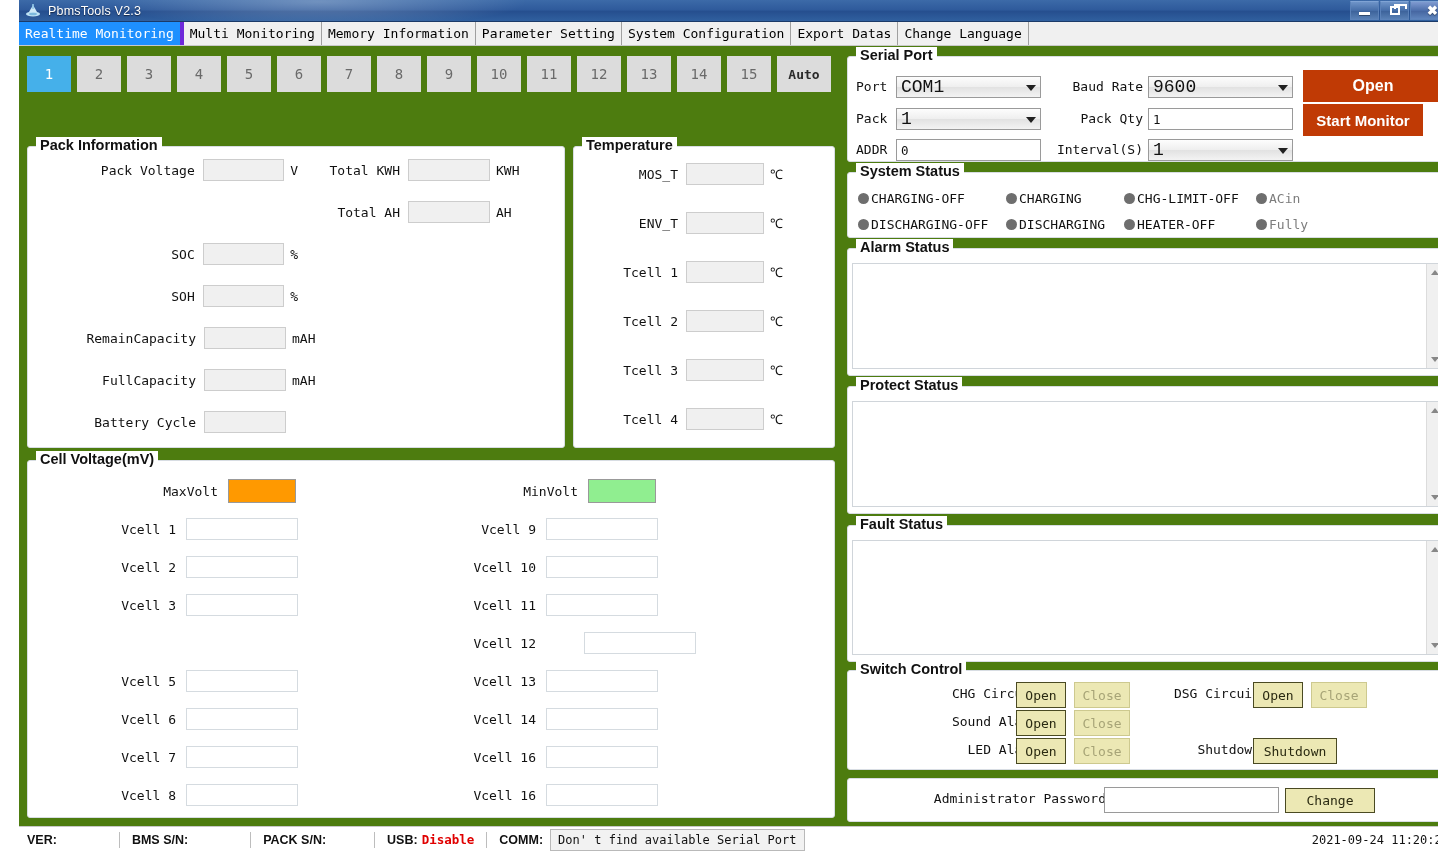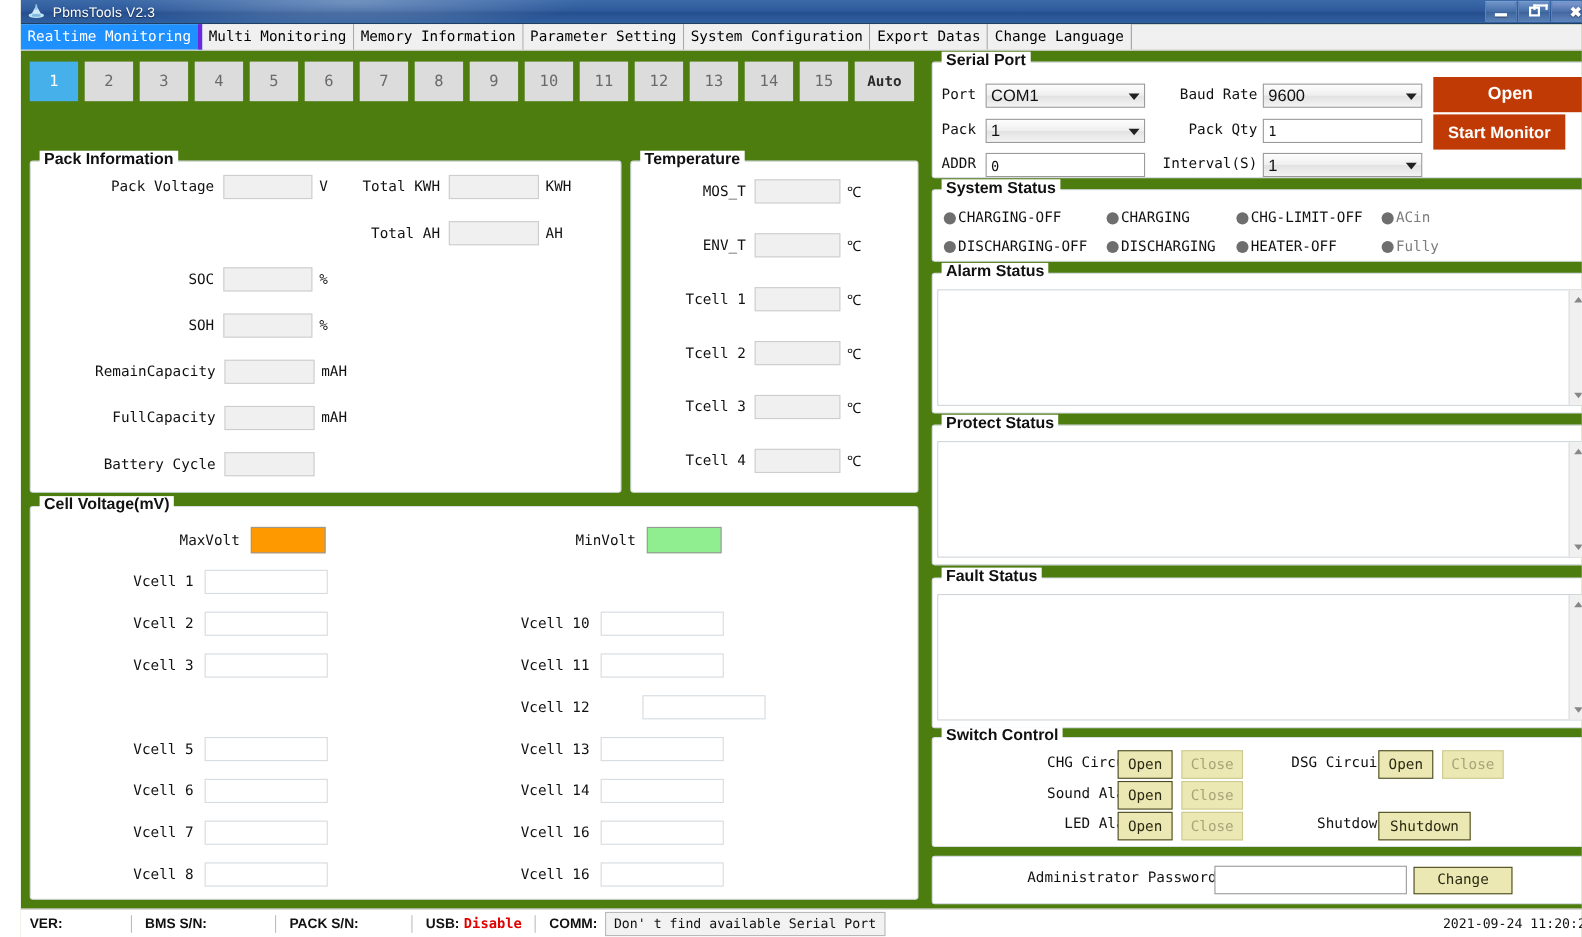--- a/index.html
+++ b/index.html
@@ -144,22 +144,22 @@
 
   
   .swatch { height: 24px; width: 68px; border: 1px solid #999; }
 
   
   .sel {
     position: relative;
     height: 22px;
     border: 1px solid #9a9a9a;
     background: linear-gradient(to bottom, #fdfdfd 0%, #efefef 48%, #e2e2e2 52%, #f3f3f3 100%);
-    font-family: Liberation Sans, sans-serif;
-    font-size: 15px; color: #111;
+    font-family: Liberation Mono, monospace;
+    font-size: 18px; color: #111;
     display: flex; align-items: center;
     padding-left: 4px;
   }
   .sel .arrow {
     position: absolute; right: 4px; top: 50%; margin-top: -2px;
     width: 0; height: 0;
     border-left: 5px solid transparent; border-right: 5px solid transparent;
     border-top: 6px solid #202020;
   }
   .txt {
@@ -417,20 +417,24 @@
     </div>
     <div class="row" style="left:0; top:285px;">
       <span class="lbl" style="width:148px;">Vcell 7</span>
       <span class="fld white" style="width:112px; margin-left:10px;"></span>
     </div>
     <div class="row" style="left:0; top:323px;">
       <span class="lbl" style="width:148px;">Vcell 8</span>
       <span class="fld white" style="width:112px; margin-left:10px;"></span>
     </div>
 
+    <div class="row" style="left:360px; top:57px;">
+      <span class="lbl" style="width:148px;">Vcell 9</span>
+      <span class="fld white" style="width:112px; margin-left:10px;"></span>
+    </div>
     <div class="row" style="left:360px; top:95px;">
       <span class="lbl" style="width:148px;">Vcell 10</span>
       <span class="fld white" style="width:112px; margin-left:10px;"></span>
     </div>
     <div class="row" style="left:360px; top:133px;">
       <span class="lbl" style="width:148px;">Vcell 11</span>
       <span class="fld white" style="width:112px; margin-left:10px;"></span>
     </div>
     <div class="row" style="left:360px; top:171px;gap:38px;">
       <span class="lbl" style="width:148px;">Vcell 12</span>

